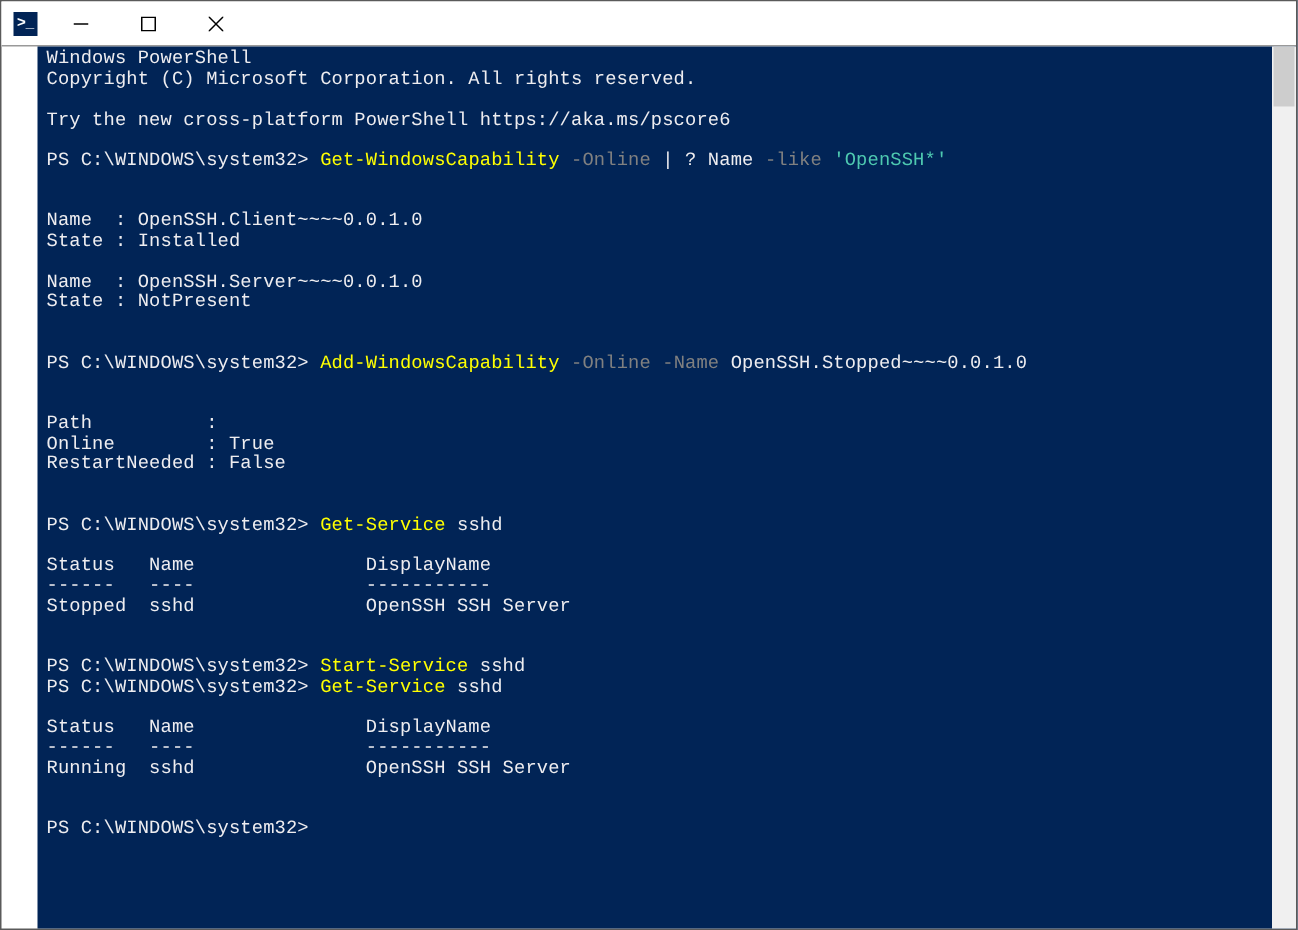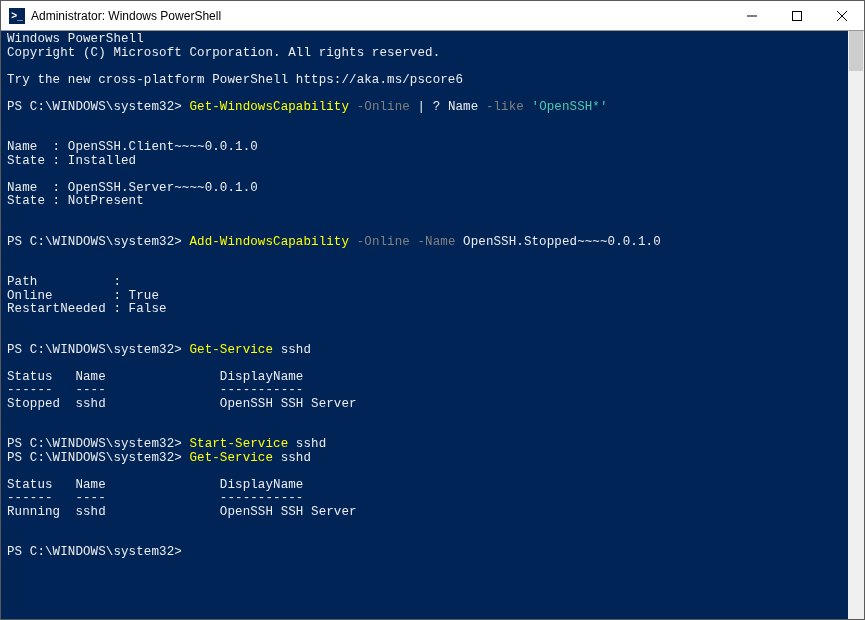--- a/index.html
+++ b/index.html
@@ -64,20 +64,21 @@
       flex: 1;
       background: #012456;
       color: #eeedf0;
       padding: 2px 6px;
       overflow-y: auto;
       white-space: pre;
       line-height: 1.08;
       position: relative;
       font-size: 12.5px;
       letter-spacing: 0.1px;
+      margin-left: 24px;
     }
     .cmd-yellow { color: #ffff00; }
     .cmd-gray { color: #808080; }
     .cmd-purple { color: #4ec9b0; }
     .cmd-white { color: #eeedf0; }
     .scrollbar {
       position: absolute;
       right: 0;
       top: 30px;
       bottom: 0;
@@ -92,21 +93,20 @@
       height: 40px;
       background: #cdcdcd;
     }
   </style>
 </head>
 <body>
 
 <div class="window">
   <div class="titlebar">
     <div class="titlebar-icon">&gt;_</div>
-    <div class="titlebar-title">Administrator: Windows PowerShell</div>
     <div class="titlebar-controls">
       <div class="titlebar-btn">
         <svg width="10" height="10" viewBox="0 0 10 10">
             <line x1="0" y1="5" x2="10" y2="5" stroke="#000" stroke-width="1"></line>
           </svg>
       </div>
       <div class="titlebar-btn">
         <svg width="10" height="10" viewBox="0 0 10 10">
             <rect x="0.5" y="0.5" width="9" height="9" fill="none" stroke="#000" stroke-width="1"></rect>
           </svg>

